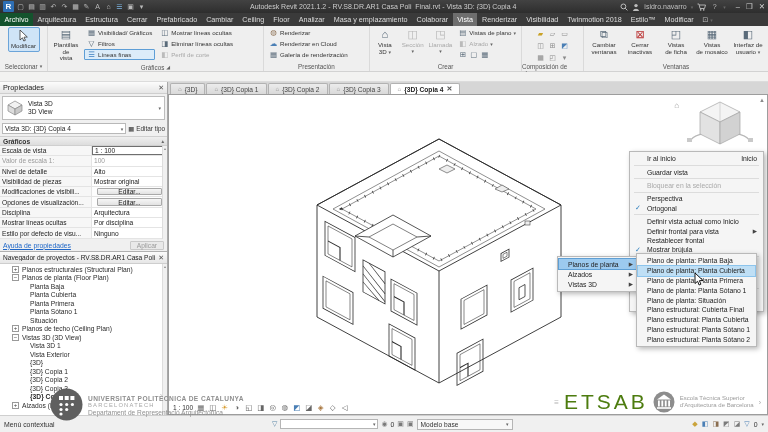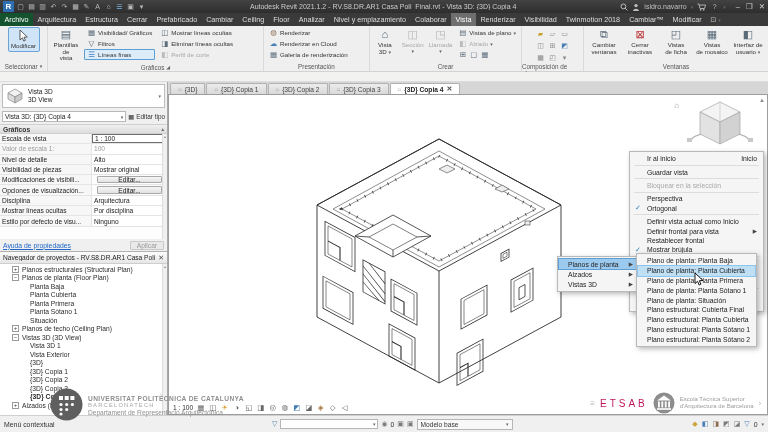--- a/index.html
+++ b/index.html
@@ -77,21 +77,21 @@
   .vtab.active{background:#fff;font-weight:bold;color:#222}
   .canvas{flex:1;position:relative;background:#fff;border:1px solid #9d9d9d;overflow:hidden}
   .vcube{position:absolute;right:10px;top:2px;width:74px;height:54px}
   .homeico{position:absolute;right:88px;top:6px;font-size:8px;color:#9a9a9a}
   .chevtop{position:absolute;right:2px;top:2px;font-size:6px;color:#8a8a8a}
   .vcbar{position:absolute;left:4px;bottom:2px;display:flex;align-items:center;gap:3px;font-size:6.6px;color:#333}
   .vc{width:9px;height:9px;display:flex;align-items:center;justify-content:center;font-size:7.5px;color:#666}
   .vc.orange{color:#d89a2a}.vc.blue{color:#4a7fb5}.vc.brown{color:#a8763e}
   .etsab{position:absolute;right:6px;bottom:0px;display:flex;align-items:center;gap:5px;color:#a5a5a5}
   .etsab .bars{font-size:8px;color:#b5b5b5}
-  .etsab .ename{font-size:10px;letter-spacing:3px;color:#be185d}
+  .etsab .ename{font-size:21px;letter-spacing:3px;color:#4d7c0f}
   .etsab .etxt{font-size:6px;line-height:1.15;color:#9c9c9c;white-space:nowrap}
   .etsab .gt{font-size:7px;color:#a5a5a5}
   
   .statusbar{position:absolute;left:0;right:0;bottom:0;height:17px;background:#f0f0f0;border-top:1px solid #cfcfcf;display:flex;align-items:center;font-size:6.9px;color:#333;padding:0 4px;gap:3px;z-index:30}
   .sb-hint{width:110px;white-space:nowrap;overflow:hidden}
   .sb-funnel{color:#5b87a8;font-size:7px;margin-left:155px}
   .sb-combo{width:98px;height:10px;background:#fff;border:1px solid #b5b5b5;display:flex;align-items:center;justify-content:flex-end;padding:0 2px;color:#888;font-size:5.5px}
   .sb-ico{font-size:7px;color:#7a7a7a}
   .sb-sel{width:96px;height:11px;background:#f8f8f8;border:1px solid #b5b5b5;display:flex;align-items:center;justify-content:space-between;padding:0 3px;font-size:6.6px;color:#333}
   .sb-right{margin-left:auto;display:flex;align-items:center;gap:4px}
@@ -170,27 +170,27 @@
   <div class="tabsrow">
     <span class="rtab archivo">Archivo</span>
     <span class="rtab">Arquitectura</span>
     <span class="rtab">Estructura</span>
     <span class="rtab">Cerrar</span>
     <span class="rtab">Prefabricado</span>
     <span class="rtab">Cambiar</span>
     <span class="rtab">Ceiling</span>
     <span class="rtab">Floor</span>
     <span class="rtab">Analizar</span>
-    <span class="rtab">Nivel y emplazamiento</span>
+    <span class="rtab">Masa y emplazamiento</span>
     <span class="rtab">Colaborar</span>
     <span class="rtab active">Vista</span>
     <span class="rtab">Renderizar</span>
     <span class="rtab">Visibilidad</span>
     <span class="rtab">Twinmotion 2018</span>
-    <span class="rtab">Cambiar™</span>
+    <span class="rtab">Estilo™</span>
     <span class="rtab">Modificar</span>
     <span class="rtab-extra">
         <span>⊡</span>
         <span class="carat">▾</span>
       </span>
   </div>
 
   <div class="ribbon">
     <div class="rpanel" style="width:48px">
       <div class="rbody" style="justify-content:center">
@@ -367,20 +367,24 @@
         </div>
     </div>
   </div>
 
   <div class="main">
     <div class="optionsbar"></div>
     <div class="workrow">
 
       <div class="left">
         <div class="pal">
+          <div class="palhdr">
+            <span>Propiedades</span>
+            <span class="x">✕</span>
+          </div>
           <div class="typesel">
             <svg width="18" height="16" viewBox="0 0 18 16">
               <polygon points="9,1 16,5 9,9 2,5" fill="#f2f2f2" stroke="#8a8a8a" stroke-width="0.7"></polygon>
               <polygon points="2,5 9,9 9,15 2,11" fill="#dcdcdc" stroke="#8a8a8a" stroke-width="0.7"></polygon>
               <polygon points="16,5 9,9 9,15 16,11" fill="#c9c9c9" stroke="#8a8a8a" stroke-width="0.7"></polygon>
             </svg>
             <span class="tslines">
               <span>Vista 3D</span>
               <span>3D View</span>
             </span>

